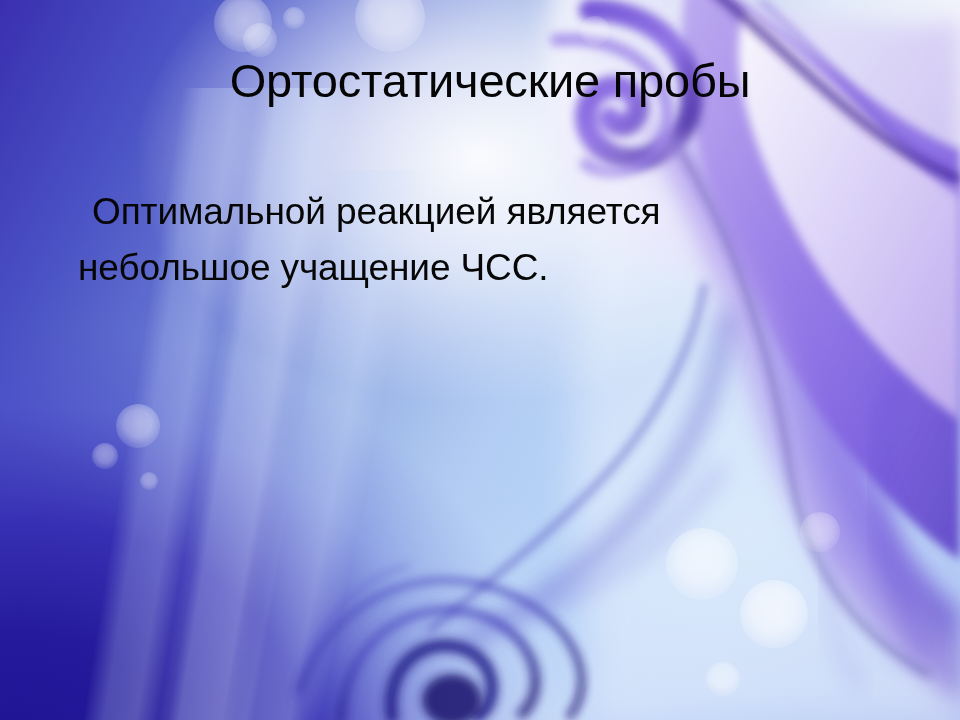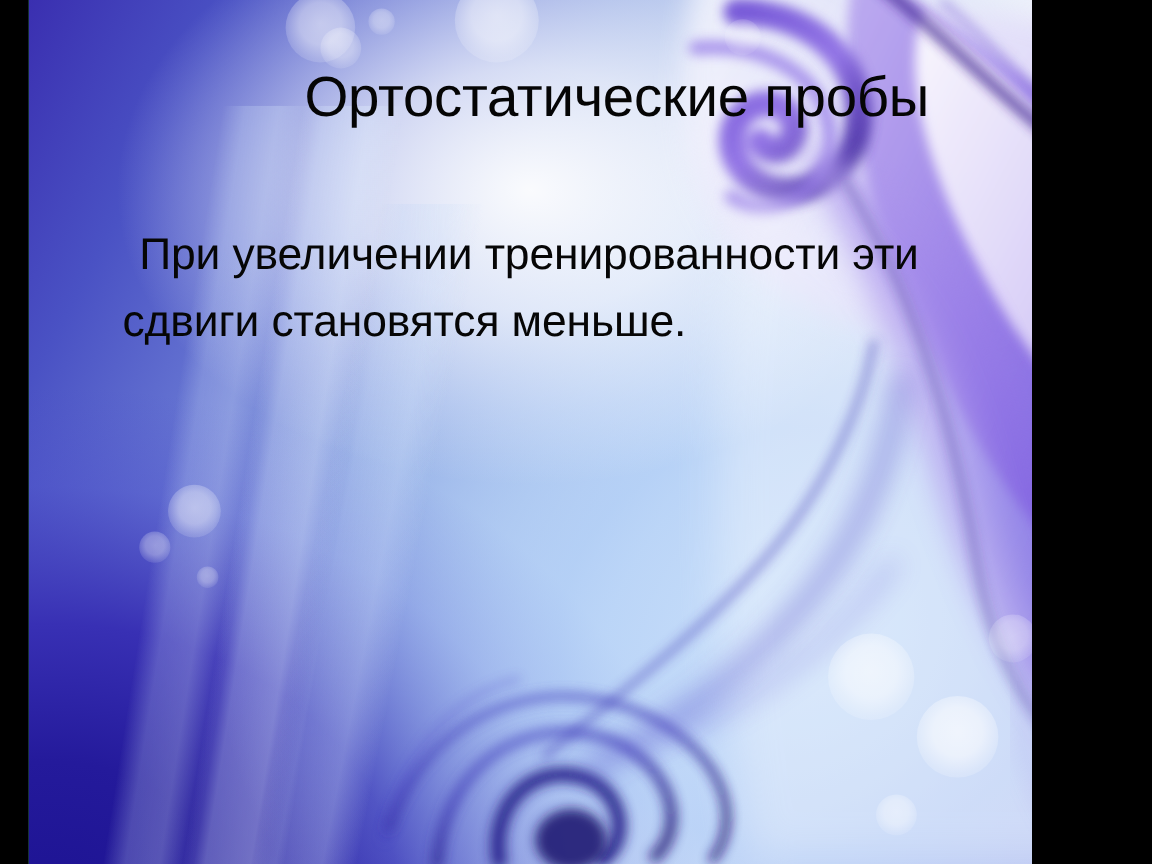--- a/index.html
+++ b/index.html
@@ -3,26 +3,25 @@
 <meta charset="utf-8">
 <title>Ортостатические пробы</title>
 <style>
   html, body {
     margin: 0;
     padding: 0;
     background: #000;
   }
   #slide {
     position: relative;
-    width: 836px;
+    width: 960px;
     height: 720px;
     overflow: hidden;
     font-family: "Liberation Sans", "DejaVu Sans", sans-serif;
     background: #5eead4;
-    margin-left: 24px;
   }
 
   
   .bg-layer {
     position: absolute;
     inset: 0;
     pointer-events: none;
   }
 
   
@@ -241,16 +240,16 @@
       <div class="bokeh" style="left: 706px; top: 662px; width: 34px; height: 34px; opacity: 0.48;"></div>
       <div class="bokeh" style="left: 800px; top: 512px; width: 40px; height: 40px; opacity: 0.4;"></div>
       <div class="bokeh" style="left: 580px; top: 16px; width: 30px; height: 30px; opacity: 0.3;"></div>
     </div>
 
   <div id="title-block">
     <h1 id="slide-title">Ортостатические пробы</h1>
   </div>
 
   <div id="body-block">
-    <p class="para p3">При увеличении тренированности эти сдвиги становятся меньше.</p>
+    <p class="para p2">Оптимальной реакцией является небольшое учащение ЧСС.</p>
   </div>
 
 </div>
 
 </body></html>

